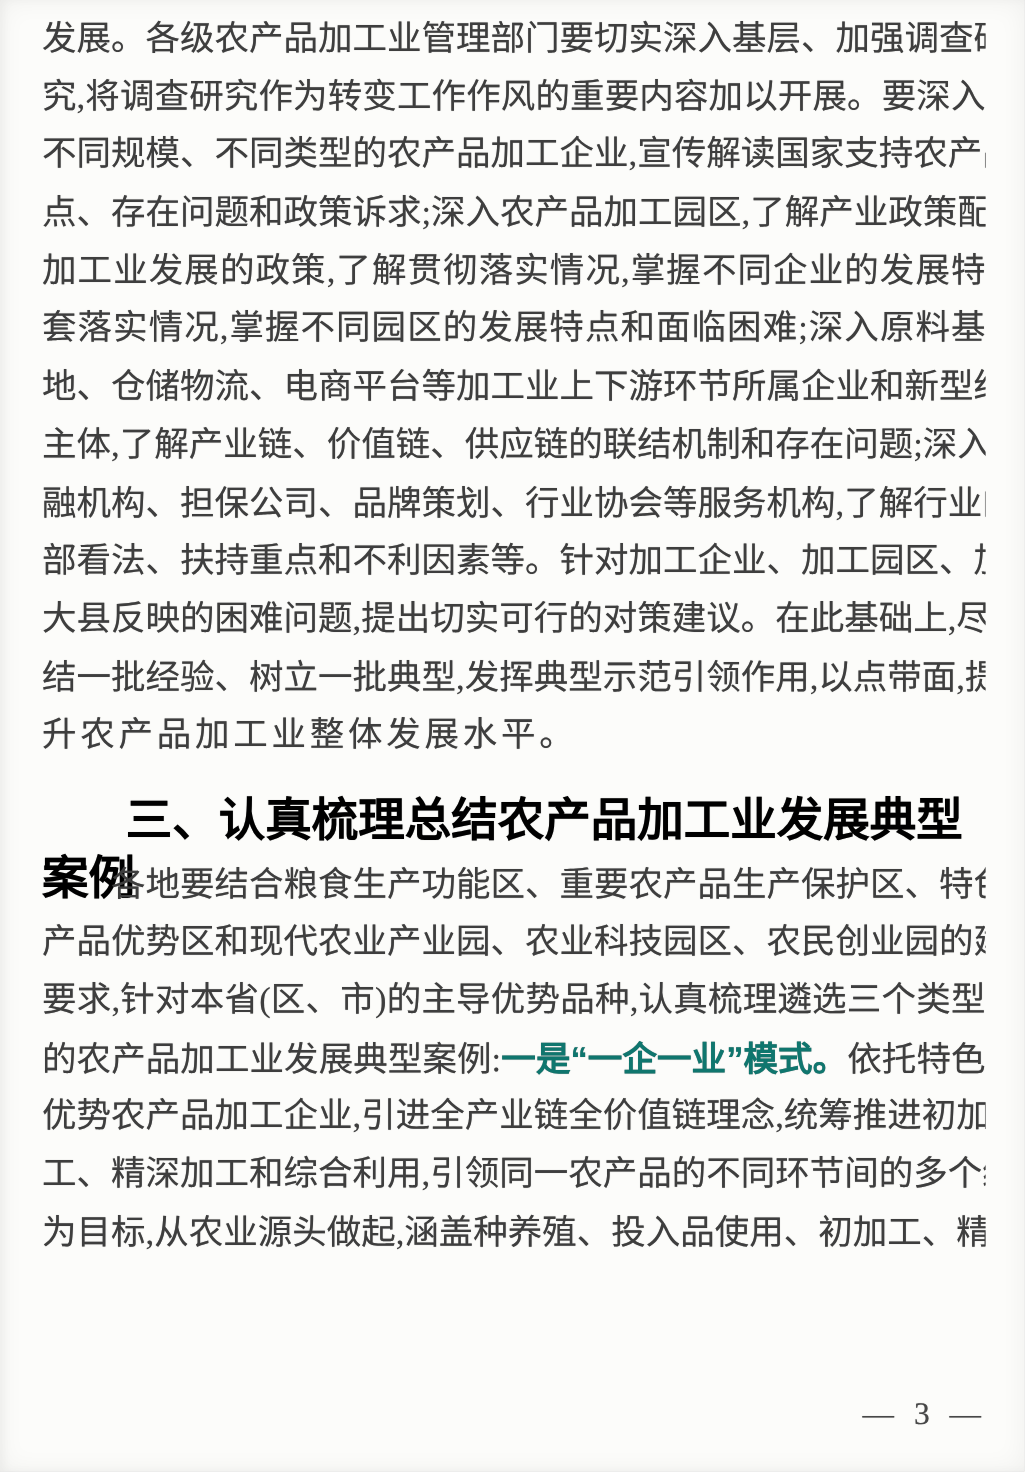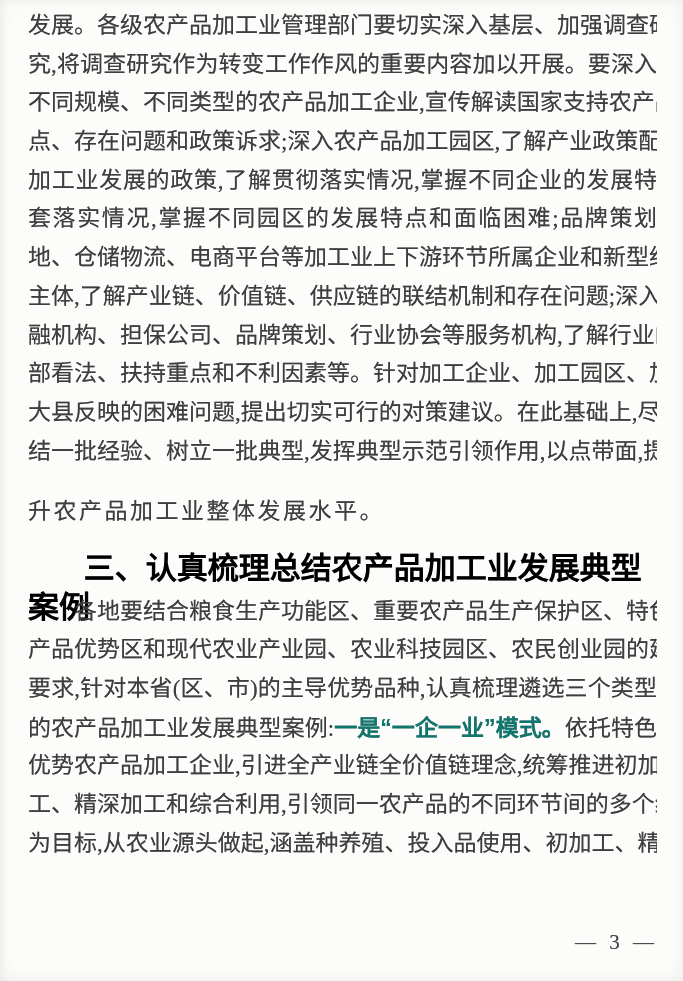--- a/index.html
+++ b/index.html
@@ -32,21 +32,20 @@
     text-align-last: justify;
     text-justify: inter-character;
     white-space: nowrap;
     height: 38.7px;
     overflow: hidden;
     text-shadow: 0 0 0.5px rgba(62,62,62,0.6);
   }
   .line.lastline {
     text-align-last: left;
     letter-spacing: 2.5px;
-    margin-top: 22px;
   }
   .line.indent { text-indent: 2em; }
   .b {
     font-family: "Liberation Sans", "DejaVu Sans", sans-serif;
     font-weight: 700;
     color: #0f766e;
   }
   .heading {
     margin: 18px 0 4px 0;
     font-size: 31px;
@@ -71,21 +70,21 @@
 </head>
 <body>
 
 <div class="page">
   <div class="content">
     <div class="line">发展。各级农产品加工业管理部门要切实深入基层、加强调查研</div>
     <div class="line">究,将调查研究作为转变工作作风的重要内容加以开展。要深入</div>
     <div class="line">不同规模、不同类型的农产品加工企业,宣传解读国家支持农产品</div>
     <div class="line">点、存在问题和政策诉求;深入农产品加工园区,了解产业政策配</div>
     <div class="line">加工业发展的政策,了解贯彻落实情况,掌握不同企业的发展特</div>
-    <div class="line">套落实情况,掌握不同园区的发展特点和面临困难;品牌策划</div>
+    <div class="line">套落实情况,掌握不同园区的发展特点和面临困难;深入原料基</div>
     <div class="line">地、仓储物流、电商平台等加工业上下游环节所属企业和新型经营</div>
     <div class="line">主体,了解产业链、价值链、供应链的联结机制和存在问题;深入金</div>
     <div class="line">融机构、担保公司、品牌策划、行业协会等服务机构,了解行业的外</div>
     <div class="line">部看法、扶持重点和不利因素等。针对加工企业、加工园区、加工</div>
     <div class="line">大县反映的困难问题,提出切实可行的对策建议。在此基础上,尽</div>
     <div class="line">结一批经验、树立一批典型,发挥典型示范引领作用,以点带面,提</div>
     <div class="line lastline">升农产品加工业整体发展水平。</div>
 
     <h2 class="heading">三、认真梳理总结农产品加工业发展典型案例</h2>
 

